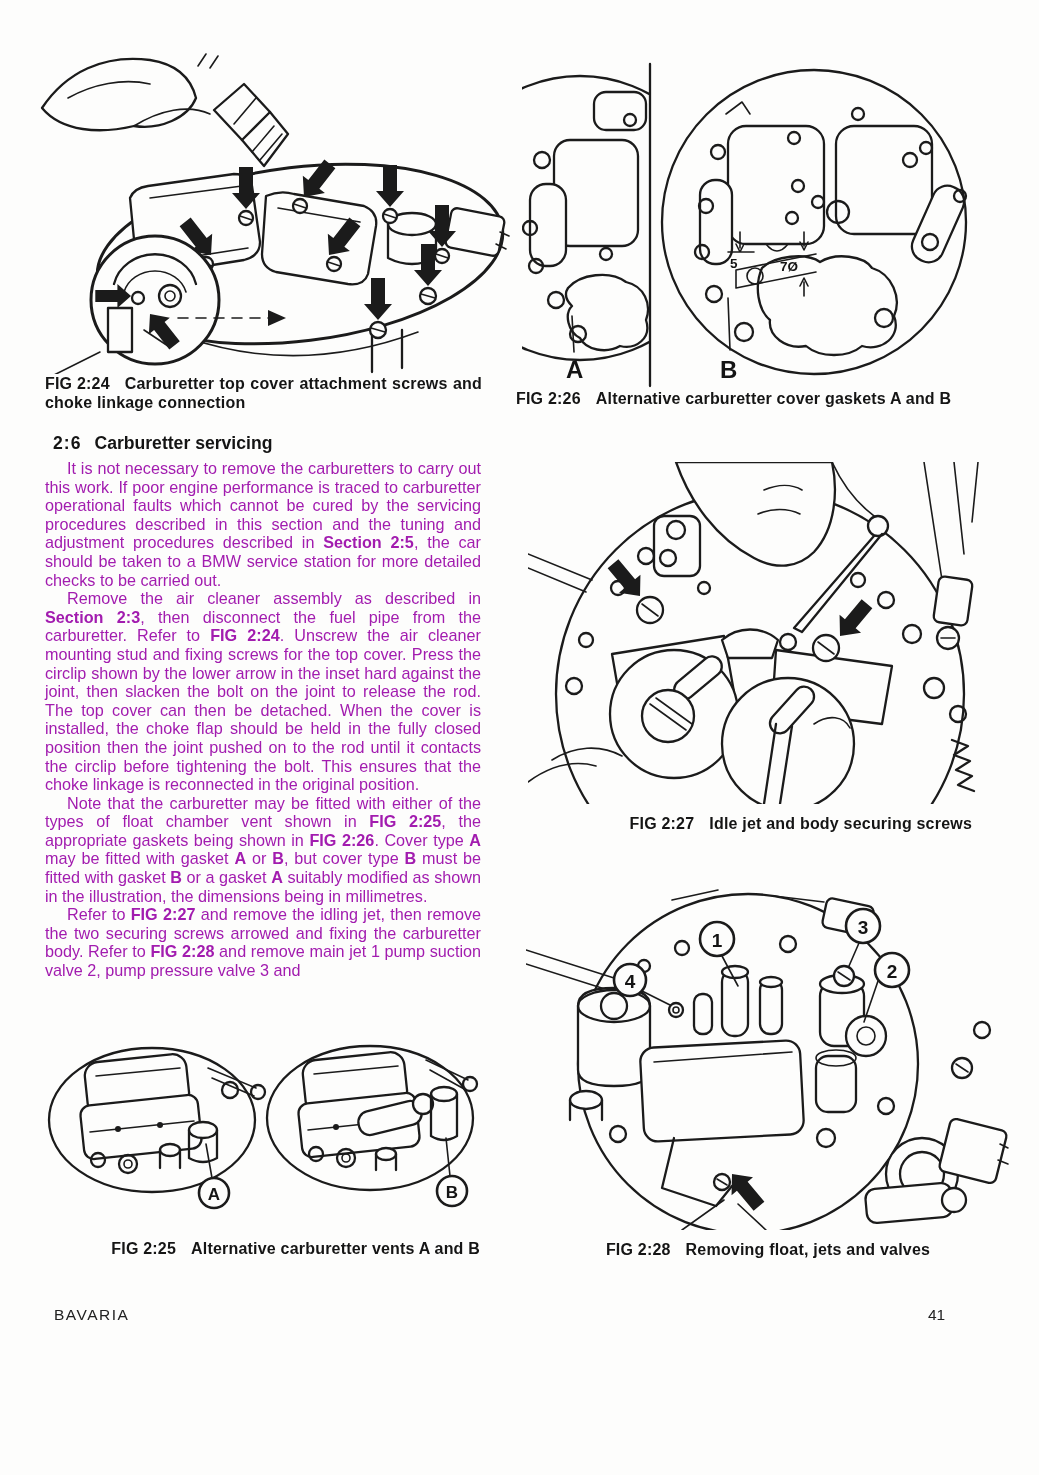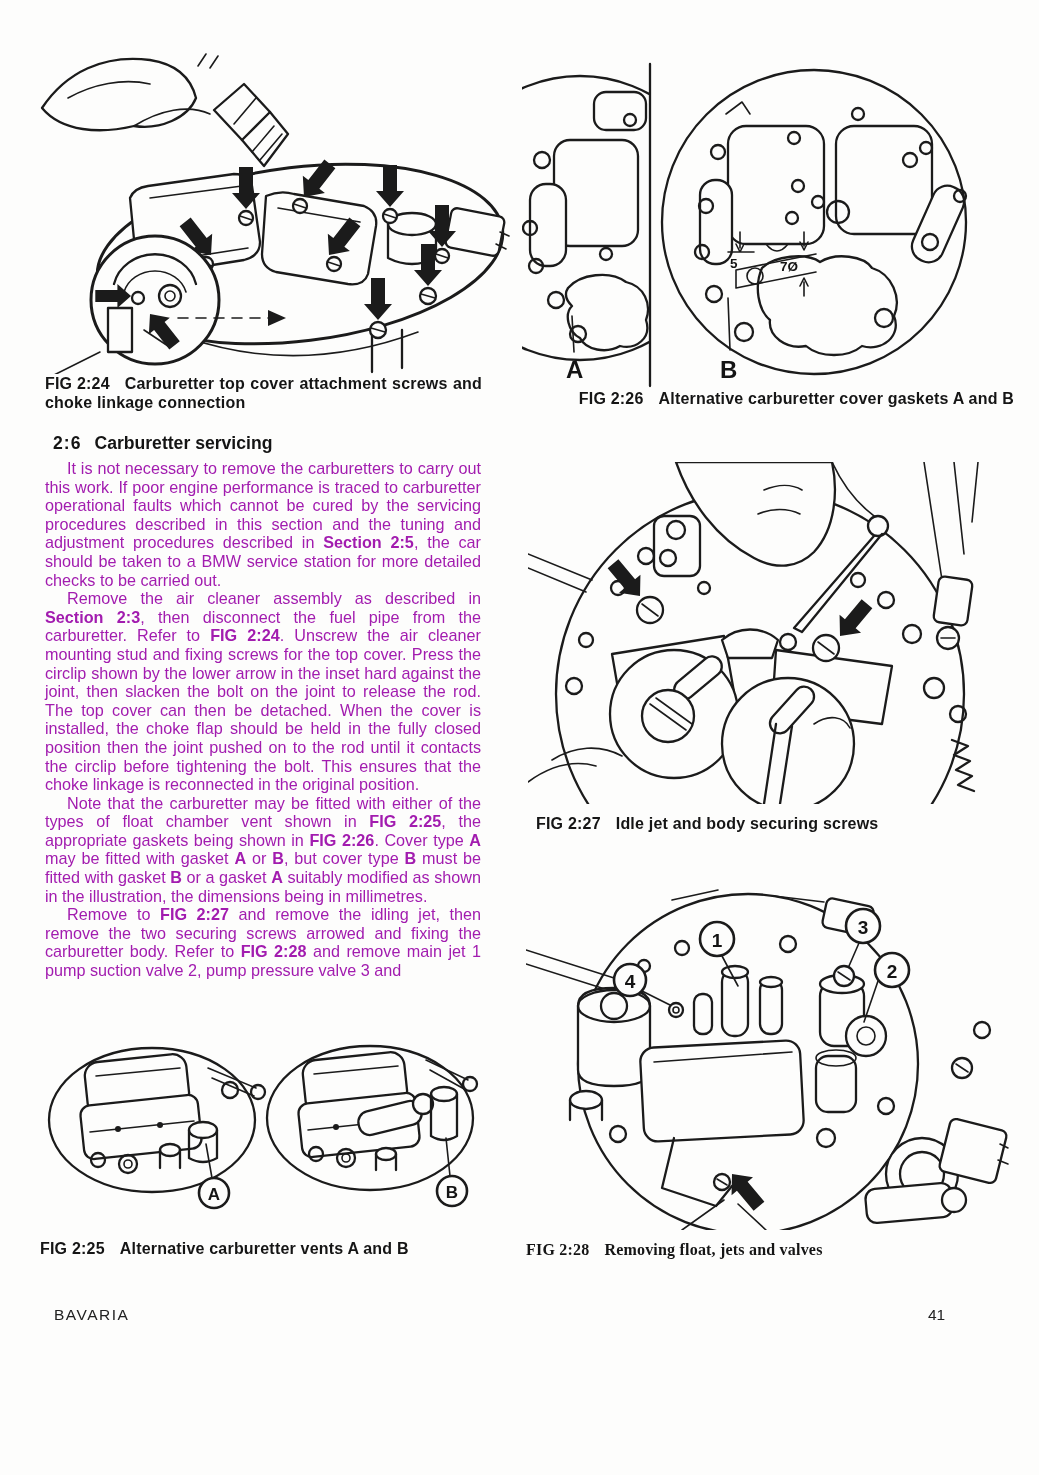--- a/index.html
+++ b/index.html
@@ -185,33 +185,33 @@
         <circle class="ln thin" cx="233" cy="220" r="8"></circle>
         <path class="ln thin" d="M282 176 L282 190 M278 186 L282 194 L286 186"></path>
         <path class="ln thin" d="M282 240 L282 226 M278 230 L282 222 L286 230"></path>
         <text class="dim" x="258" y="215">7Ø</text>
       </g>
       <path class="ln thin" d="M206 242 L208 294"></path>
       <text class="mkbig" x="198" y="322">B</text>
     </svg>
   </div>
 
-  <div class="caption" style="left:534px; top:389px; width:480px; text-align:right;">
+  <div class="caption" style="left:516px; top:389px; width:480px; text-align:left;">
     <span class="lbl">FIG 2:26</span><span>Alternative carburetter cover gaskets A and B</span>
   </div>
 
   <div class="heading" style="left:45px; top:433px;margin-left:8px;">
     <span class="num">2:6</span><span>Carburetter servicing</span>
   </div>
 
   <div class="bodytext" style="left:45px; top:459px;">
     <p><span>It is not necessary to remove the carburetters to carry out this work. If poor engine performance is traced to carburetter operational faults which cannot be cured by the servicing procedures described in this section and the tuning and adjustment procedures described in </span><span class="b">Section 2:5</span><span>, the car should be taken to a BMW service station for more detailed checks to be carried out.</span></p>
     <p><span>Remove the air cleaner assembly as described in </span><span class="b">Section 2:3</span><span>, then disconnect the fuel pipe from the carburetter. Refer to </span><span class="b">FIG 2:24</span><span>. Unscrew the air cleaner mounting stud and fixing screws for the top cover. Press the circlip shown by the lower arrow in the inset hard against the joint, then slacken the bolt on the joint to release the rod. The top cover can then be detached. When the cover is installed, the choke flap should be held in the fully closed position then the joint pushed on to the rod until it contacts the circlip before tightening the bolt. This ensures that the choke linkage is reconnected in the original position.</span></p>
     <p><span>Note that the carburetter may be fitted with either of the types of float chamber vent shown in </span><span class="b">FIG 2:25</span><span>, the appropriate gaskets being shown in </span><span class="b">FIG 2:26</span><span>. Cover type </span><span class="b">A</span><span> may be fitted with gasket </span><span class="b">A</span><span> or </span><span class="b">B</span><span>, but cover type </span><span class="b">B</span><span> must be fitted with gasket </span><span class="b">B</span><span> or a gasket </span><span class="b">A</span><span> suitably modified as shown in the illustration, the dimensions being in millimetres.</span></p>
-    <p><span>Remove to </span><span class="b">FIG 2:27</span><span> and remove the idling jet, then remove the two securing screws arrowed and fixing the carburetter body. Refer to </span><span class="b">FIG 2:28</span><span> and remove main jet 1 pump suction valve 2, pump pressure valve 3 and</span></p>
+    <p><span>Refer to </span><span class="b">FIG 2:27</span><span> and remove the idling jet, then remove the two securing screws arrowed and fixing the carburetter body. Refer to </span><span class="b">FIG 2:28</span><span> and remove main jet 1 pump suction valve 2, pump pressure valve 3 and</span></p>
   </div>
 
   <div class="fig abs" style="left:528px; top:462px;">
     <svg width="472" height="342" viewBox="0 0 472 342">
       <defs>
           <path id="a27" d="M0 0 L-14 -16 L-7 -16 L-7 -42 L7 -42 L7 -16 L14 -16 Z"></path>
         </defs>
       <g>
         <circle class="lnf" cx="232" cy="232" r="204"></circle>
         <path class="ln thin" d="M0 92 L64 118 M0 106 L58 130"></path>
@@ -260,21 +260,21 @@
         <circle class="lnf" cx="122" cy="148" r="13"></circle>
           <path class="ln thin" d="M114 142 L130 154"></path>
         <circle class="lnf" cx="298" cy="186" r="13"></circle>
           <path class="ln thin" d="M290 180 L306 192"></path>
       </g>
       <use href="#a27" class="blk" transform="translate(112 134) rotate(-40)"></use>
       <use href="#a27" class="blk" transform="translate(312 174) rotate(40)"></use>
     </svg>
   </div>
 
-  <div class="caption" style="left:536px; top:814px; width:472px; text-align:left;">
+  <div class="caption" style="left:500px; top:814px; width:472px; text-align:right;">
     <span class="lbl">FIG 2:27</span><span>Idle jet and body securing screws</span>
   </div>
 
   <div class="fig abs" style="left:526px; top:886px;">
     <svg width="484" height="344" viewBox="0 0 484 344">
       <defs>
           <path id="a28" d="M0 0 L-14 -16 L-7 -16 L-7 -42 L7 -42 L7 -16 L14 -16 Z"></path>
         </defs>
       <g>
         <circle class="lnf" cx="222" cy="178" r="170"></circle>
@@ -336,21 +336,21 @@
         <path class="ln thin" d="M352 95 L338 136"></path>
         <circle class="lnf" cx="366" cy="84" r="17" style="stroke-width:2.6"></circle>
         <text class="mk" x="366" y="85" text-anchor="middle" dominant-baseline="central">2</text>
         <path class="ln thin" d="M116 105 L144 119"></path>
         <circle class="lnf" cx="104" cy="94" r="16" style="stroke-width:2.6"></circle>
         <text class="mk" x="104" y="95" text-anchor="middle" dominant-baseline="central">4</text>
       </g>
     </svg>
   </div>
 
-  <div class="caption" style="left:526px; top:1240px; width:484px; font-family:Liberation Serif, serif;">
+  <div class="caption" style="left:526px; top:1240px; width:484px; text-align:center;">
     <span class="lbl">FIG 2:28</span><span>Removing float, jets and valves</span>
   </div>
 
   <div class="fig abs" style="left:40px; top:1032px;">
     <svg width="440" height="198" viewBox="0 0 440 198">
 
       <g>
         <ellipse class="lnf" cx="112" cy="88" rx="103" ry="72"></ellipse>
         <rect class="lnf" x="46" y="26" width="102" height="54" rx="14" transform="rotate(-6 97 53)"></rect>
         <path class="ln thin" d="M56 44 L140 36"></path>
@@ -392,20 +392,20 @@
           <path class="ln" d="M336 122 V138 M356 122 V138"></path>
         <path class="ln thin" d="M386 28 L428 48 M390 38 L426 58"></path>
           <circle class="ln" cx="430" cy="52" r="7"></circle>
         <path class="ln thin" d="M406 106 L410 144"></path>
         <circle class="lnf" cx="412" cy="159" r="15" style="stroke-width:2.6"></circle>
         <text class="mksm" x="412" y="160" text-anchor="middle" dominant-baseline="central">B</text>
       </g>
     </svg>
   </div>
 
-  <div class="caption" style="left:40px; top:1239px; width:440px; text-align:left;">
+  <div class="caption" style="left:40px; top:1239px; width:440px; text-align:right;">
     <span class="lbl">FIG 2:25</span><span>Alternative carburetter vents A and B</span>
   </div>
 
   <div class="footer-item foot-left" style="left:54px; top:1306px;">BAVARIA</div>
   <div class="footer-item" style="left:928px; top:1306px;text-align:right;">41</div>
 
 </div>
 
 </body></html>

